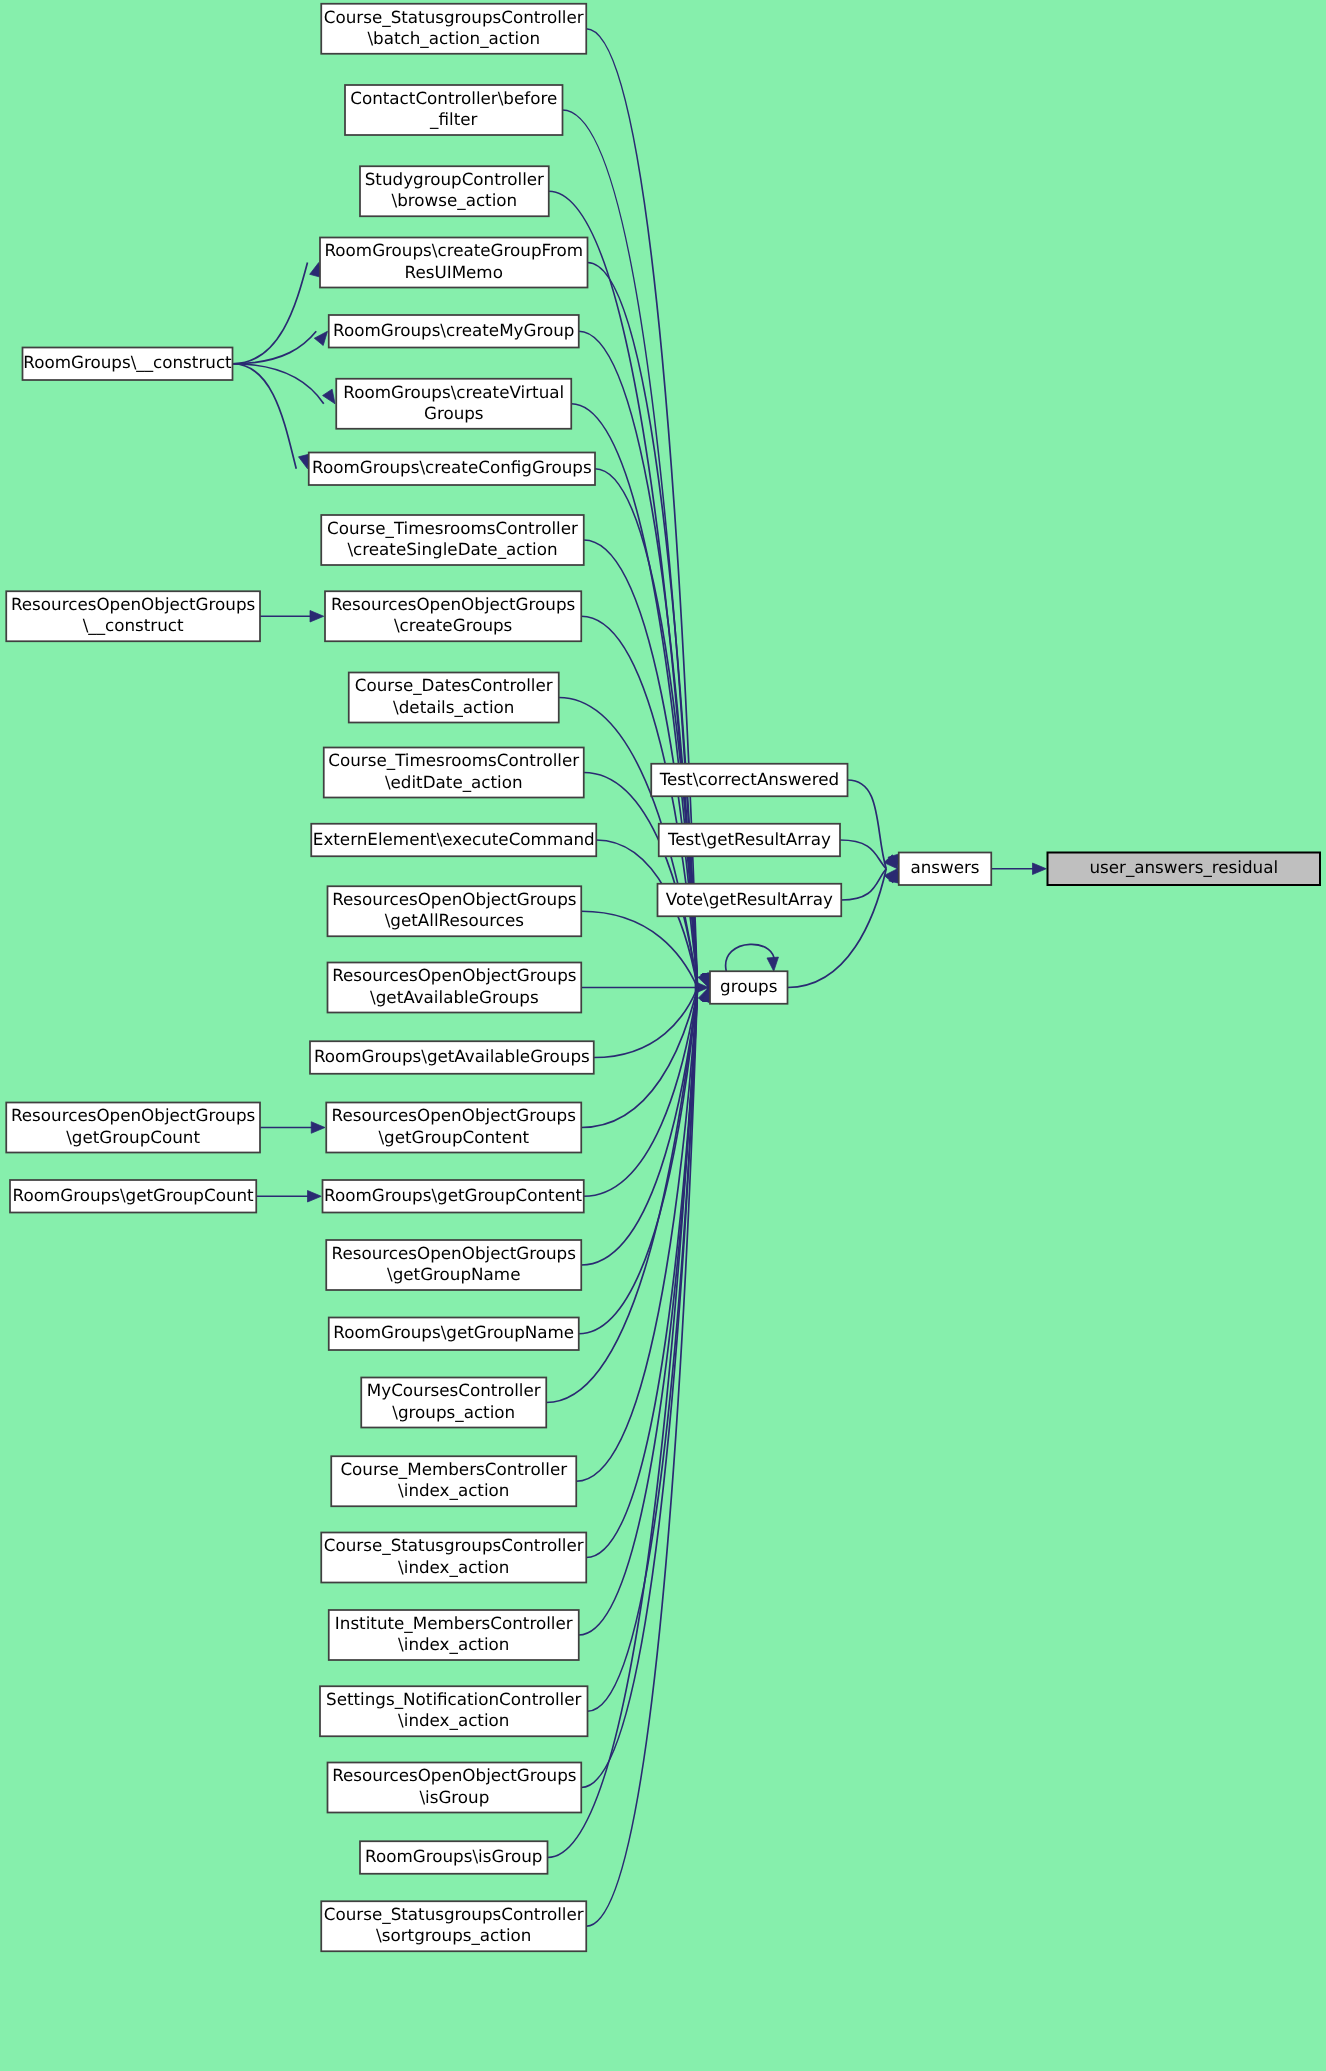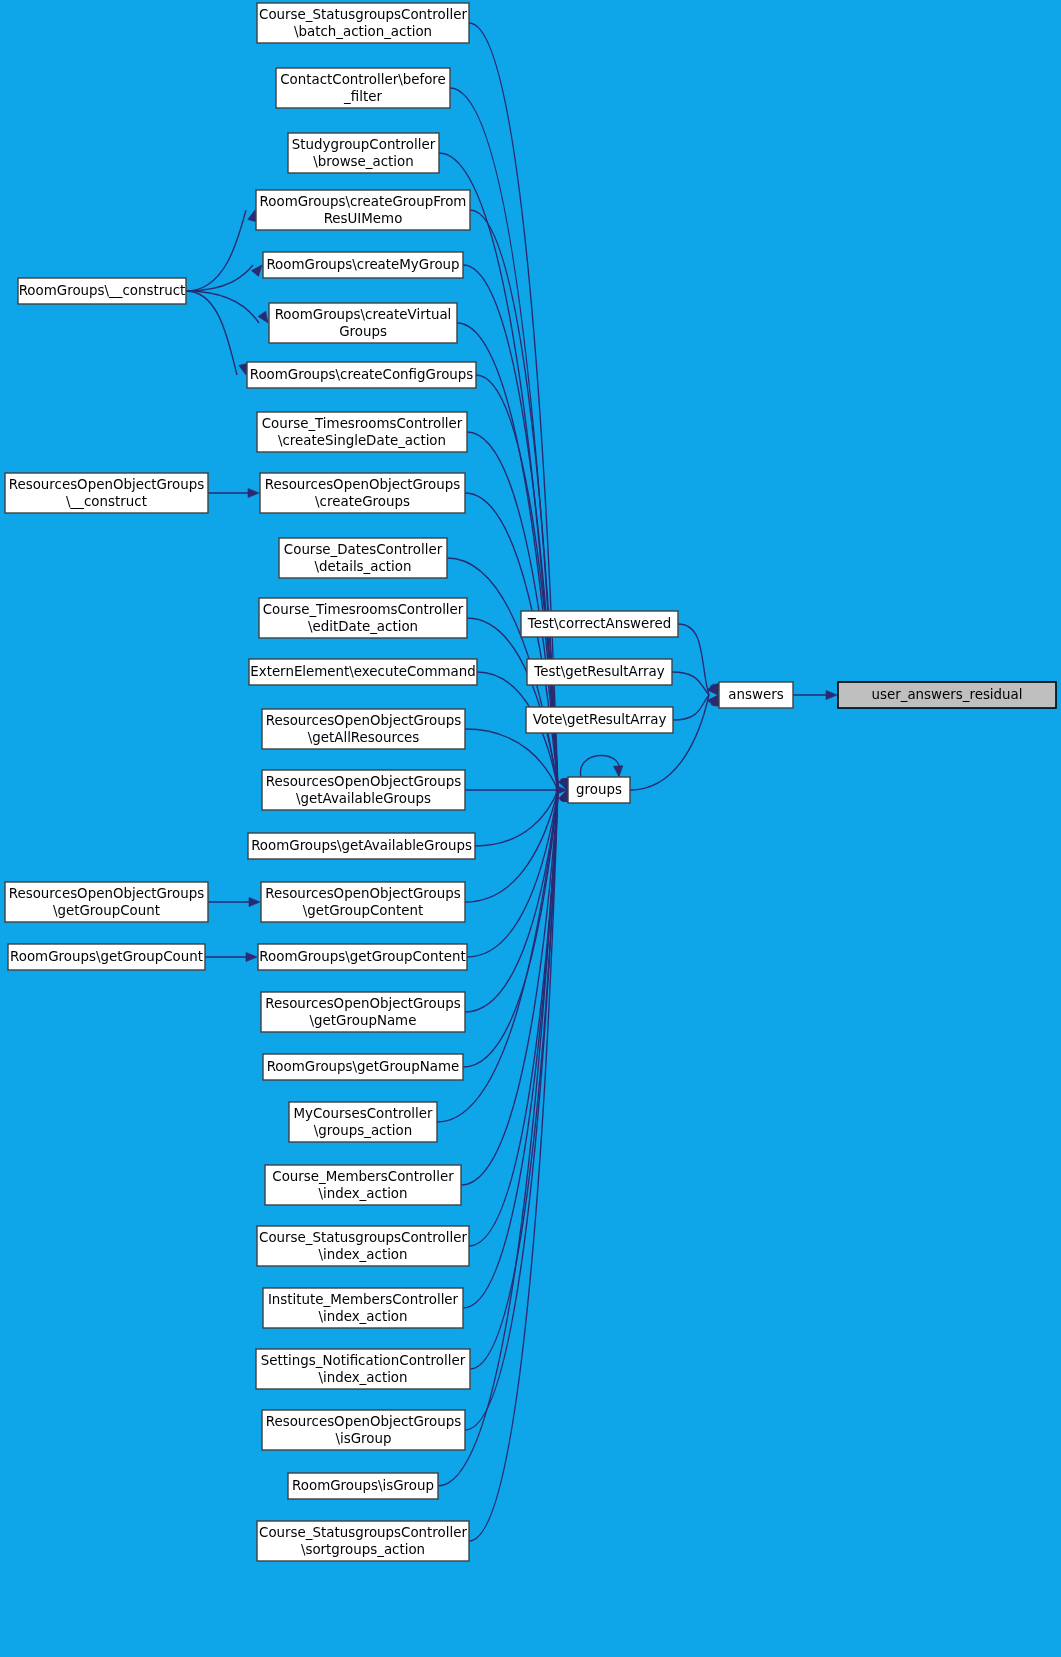--- a/index.html
+++ b/index.html
@@ -1,17 +1,17 @@
 <!DOCTYPE html>
 <html><head>
 <meta charset="utf-8">
 <style>
   html,body{margin:0;padding:0;background:#ffffff;}
   body{font-family:"DejaVu Sans","Liberation Sans",sans-serif;}
-  #graph{position:relative;width:1061px;height:1657px;background:#0ea5e9;overflow:hidden;}
+  #graph{position:relative;width:1061px;height:1657px;background:#86efac;overflow:hidden;}
   #graph svg{position:absolute;left:0;top:0;width:1061px;height:1657px;}
   .node-label{
     font-family:"DejaVu Sans","Liberation Sans",sans-serif;
     font-size:13.4px;
     fill:#000000;
     text-anchor:middle;
     dominant-baseline:middle;
     white-space:pre;
   }
   .node-box{fill:#ffffff;stroke:#404040;stroke-width:1.4;}

